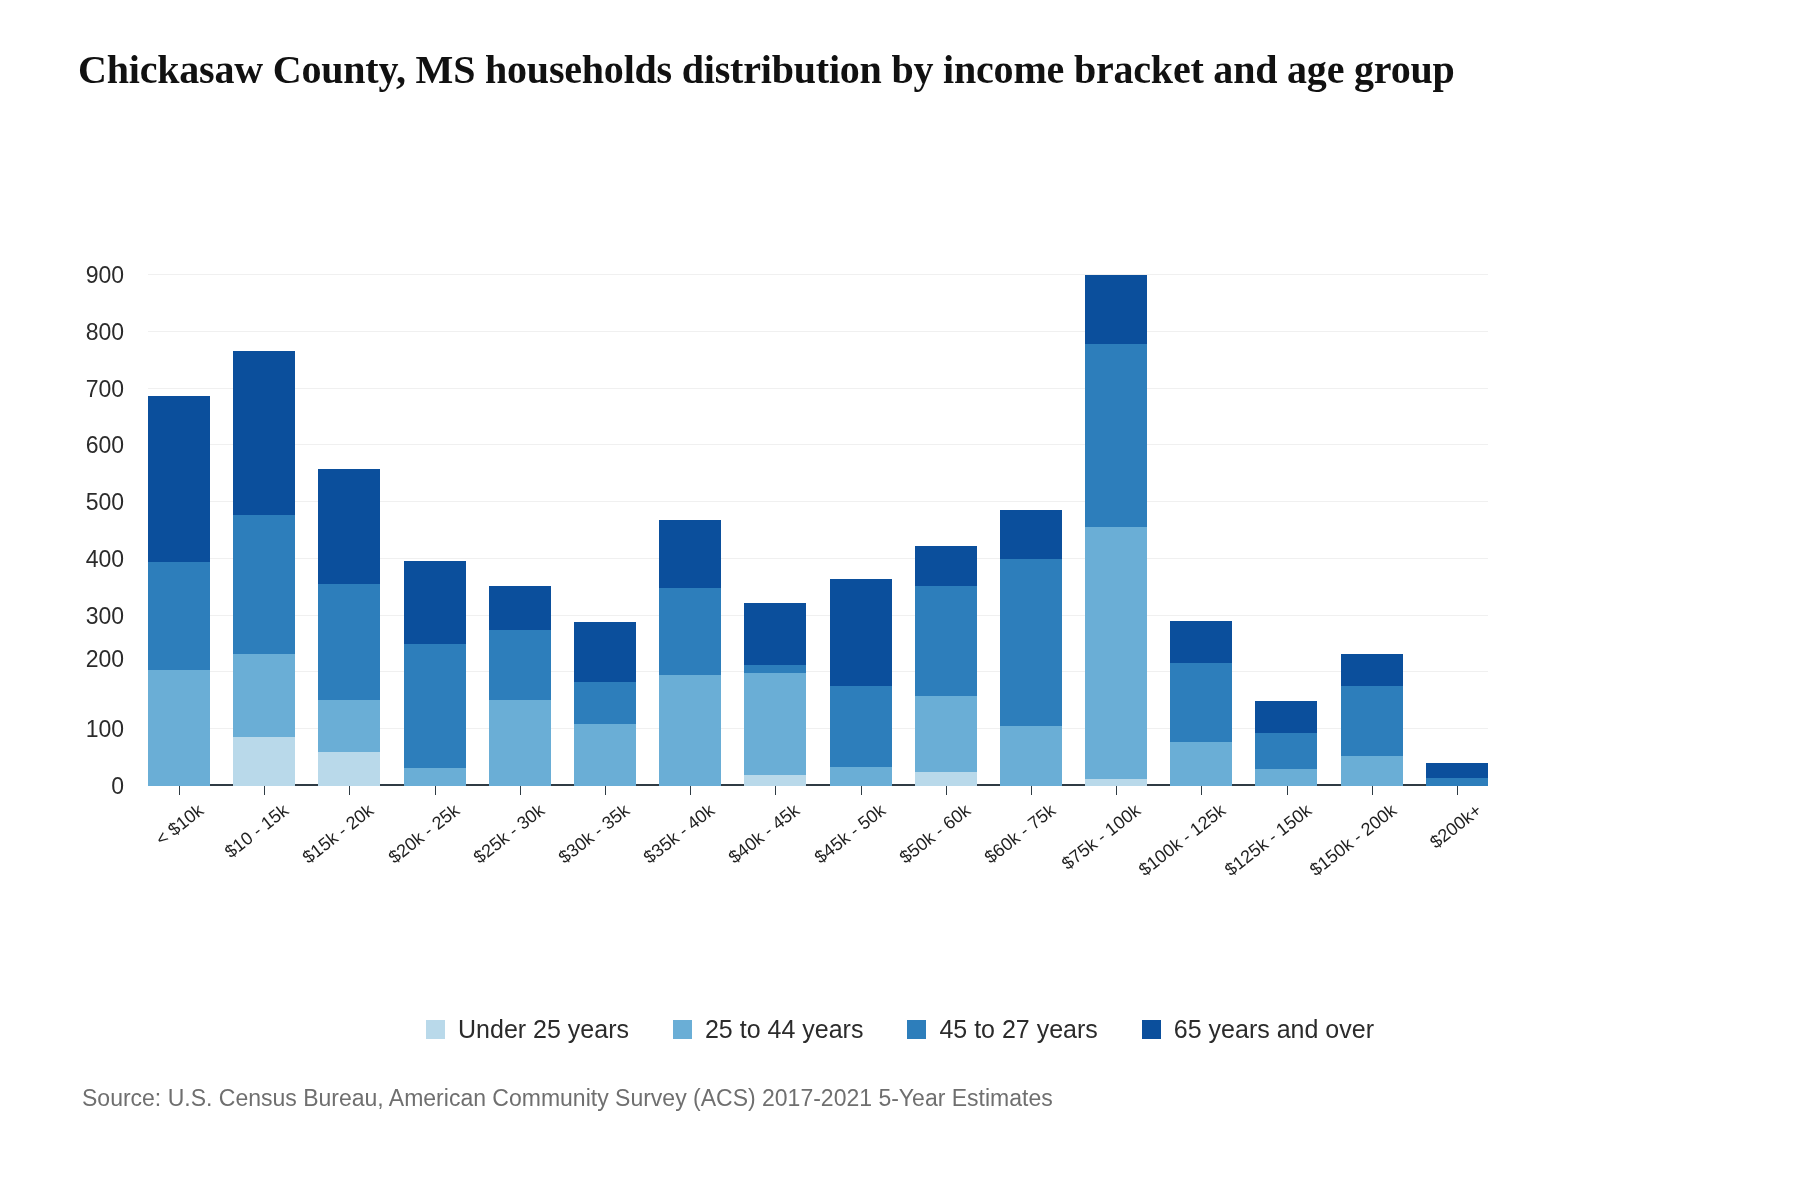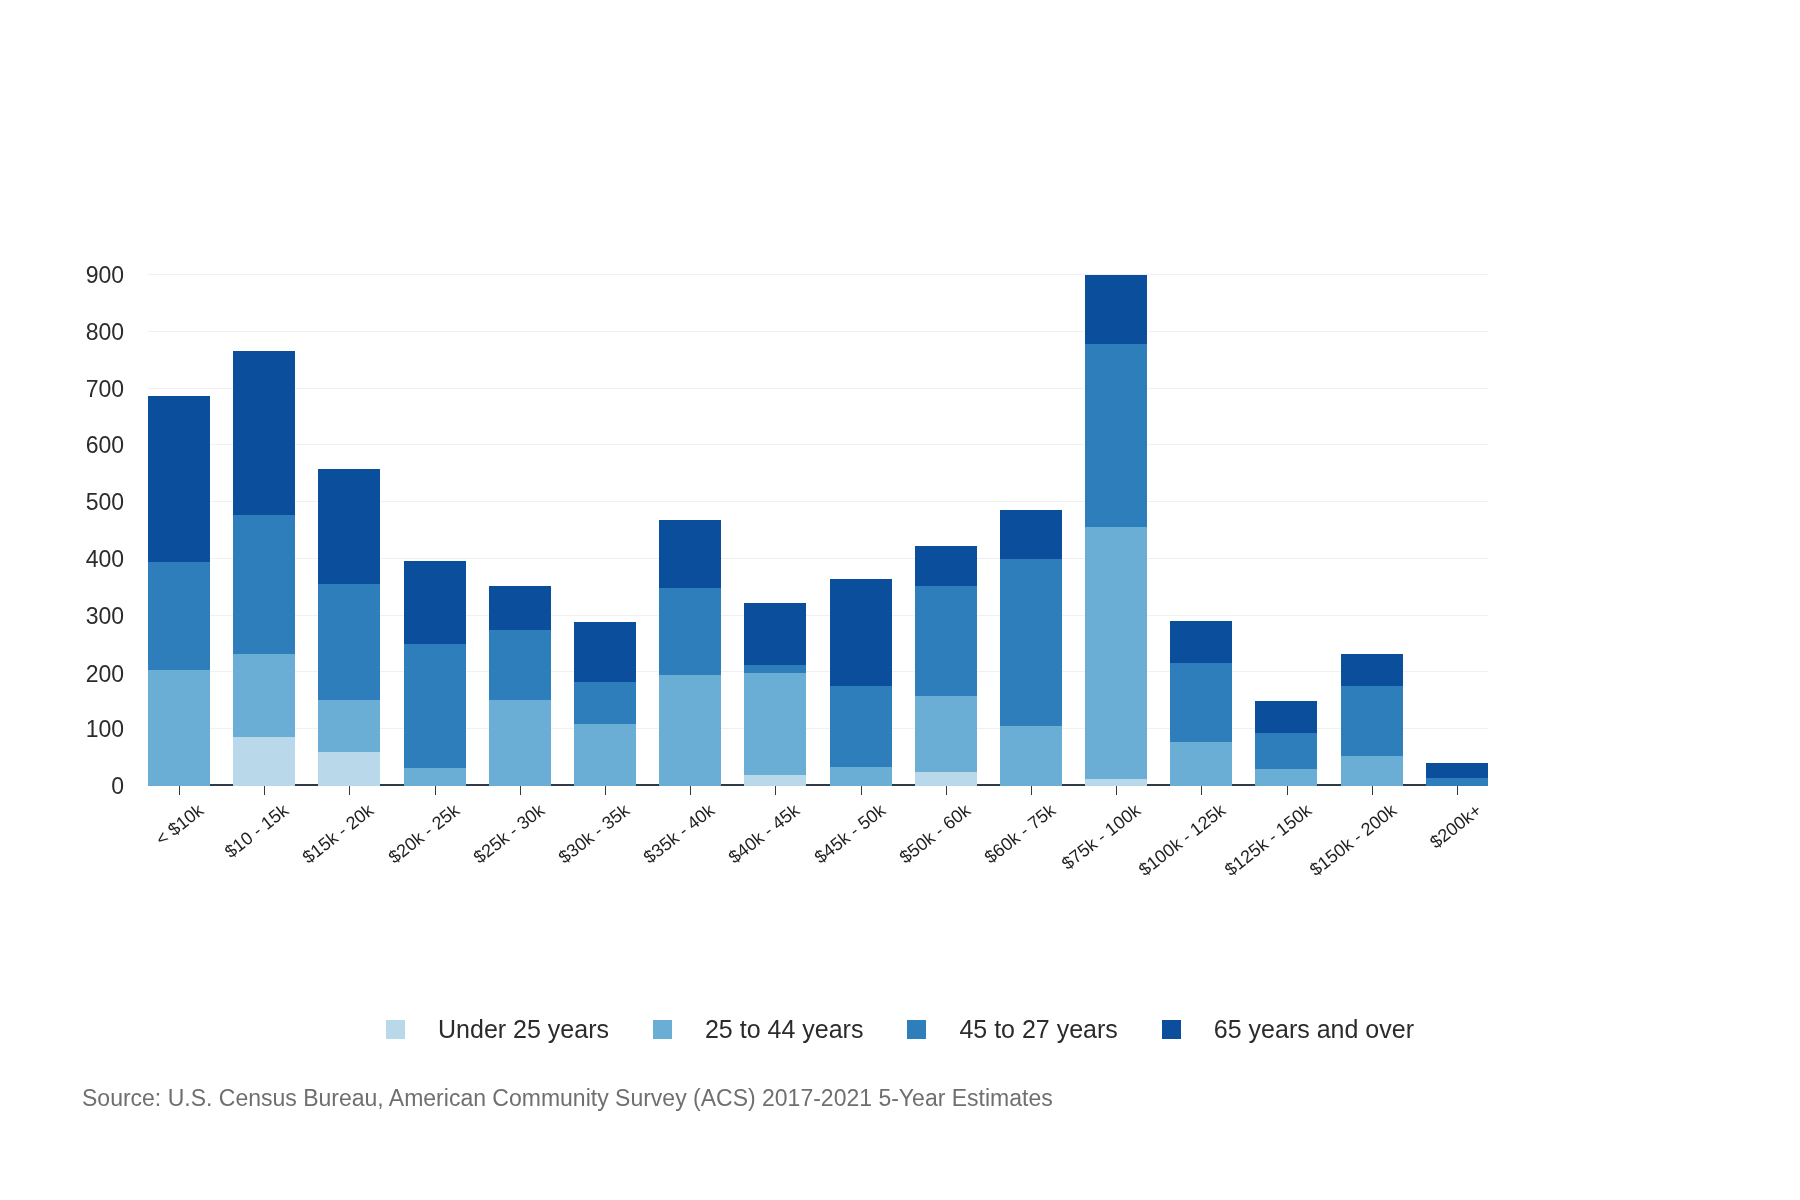--- a/index.html
+++ b/index.html
@@ -85,45 +85,46 @@
     font-family:"Liberation Sans", sans-serif;
   }
 
   
   .legend{
     position:absolute;left:0;top:1015px;width:1800px;
     display:flex;align-items:center;justify-content:center;gap:0;
   }
   .legend-item{display:flex;align-items:center;margin:0 22px;}
   .legend-swatch{width:19px;height:19px;margin-right:13px;flex:0 0 auto;}
-  .legend-label{font-size:25px;color:#2b2b2b;white-space:nowrap;margin-left:20px;}
+  .legend-label{font-size:25px;color:#2b2b2b;white-space:nowrap;}
 
   
   .source{
     position:absolute;left:82px;top:1085px;
     font-size:23px;color:#6f6f6f;
     white-space:nowrap;
   }
   .brand{
     position:absolute;right:72px;top:1068px;
     font-size:48px;font-weight:bold;color:#141414;
     letter-spacing:-1.4px;
     font-family:"Liberation Sans", sans-serif;
   }
 </style>
 </head>
 <body>
 
 <div class="page">
 
+  <div class="title">Chickasaw County, MS households distribution by income bracket and age group</div>
 
   <div class="ylabels" id="ylabels">
       <div class="ylabel" style="top: 511px;">0</div>
       <div class="ylabel" style="top: 454.222px;">100</div>
-      <div class="ylabel" style="top: 399px;">200</div>
+      <div class="ylabel" style="top: 384px;">200</div>
       <div class="ylabel" style="top: 340.667px; margin-left: 16px;">300</div>
       <div class="ylabel" style="top: 283.889px;">400</div>
       <div class="ylabel" style="top: 227.111px;">500</div>
       <div class="ylabel" style="top: 170.333px;">600</div>
       <div class="ylabel" style="top: 113.556px;">700</div>
       <div class="ylabel" style="top: 56.7778px;">800</div>
       <div class="ylabel" style="top: 0px; margin-left: 41px;">900</div>
     </div>
 
   <div class="plot">

